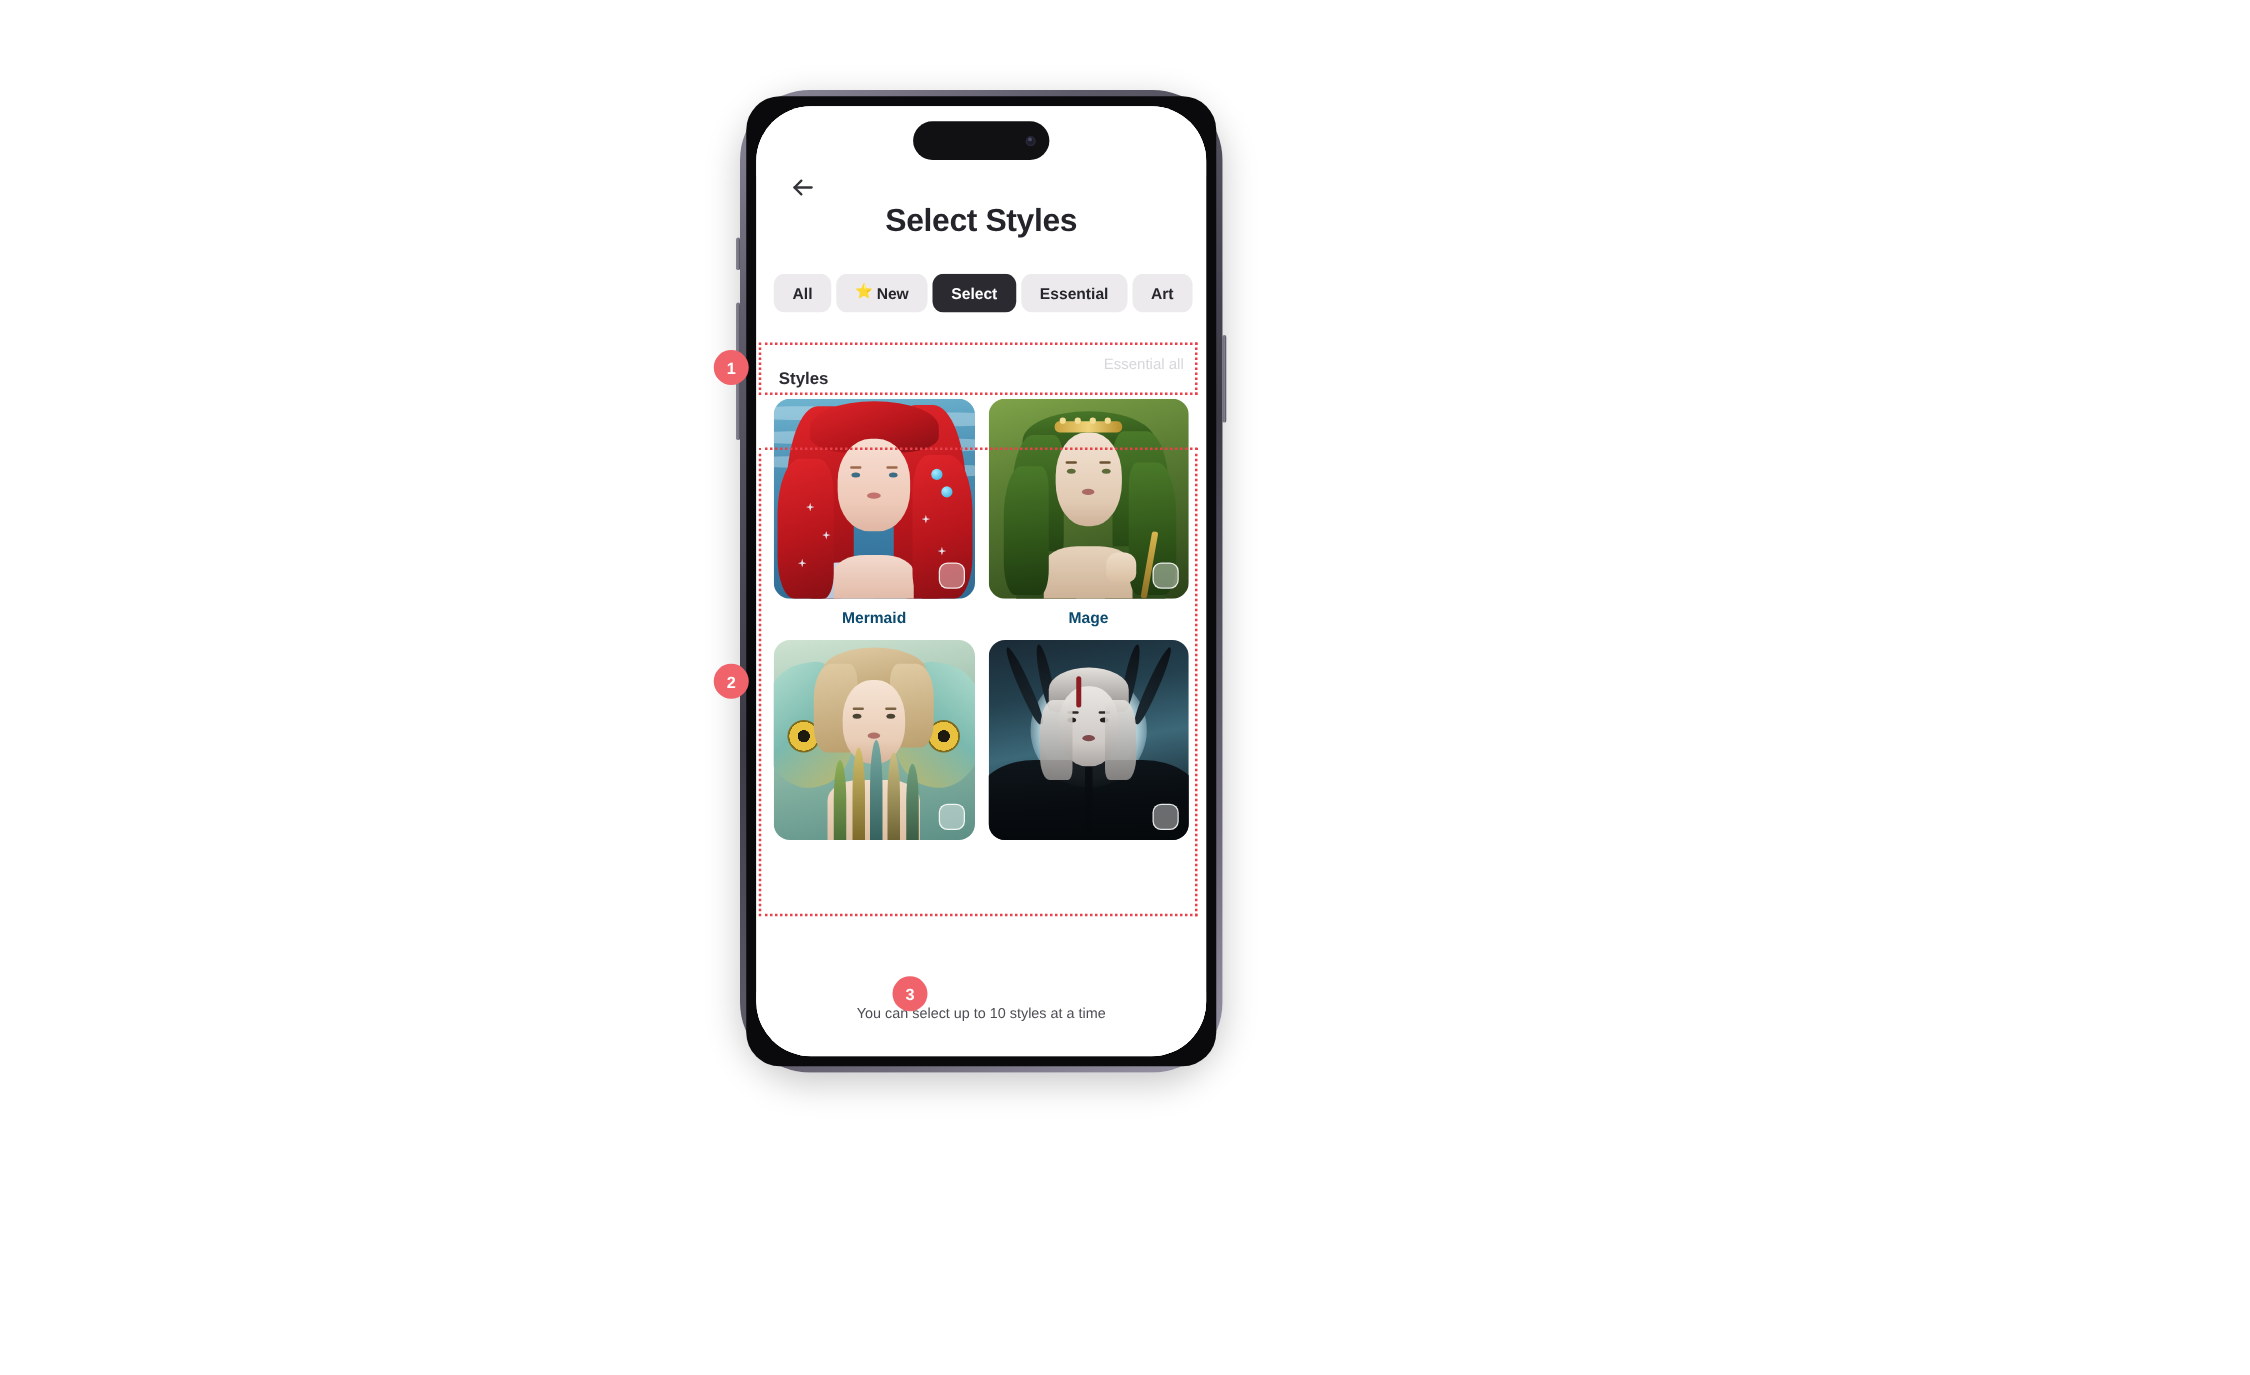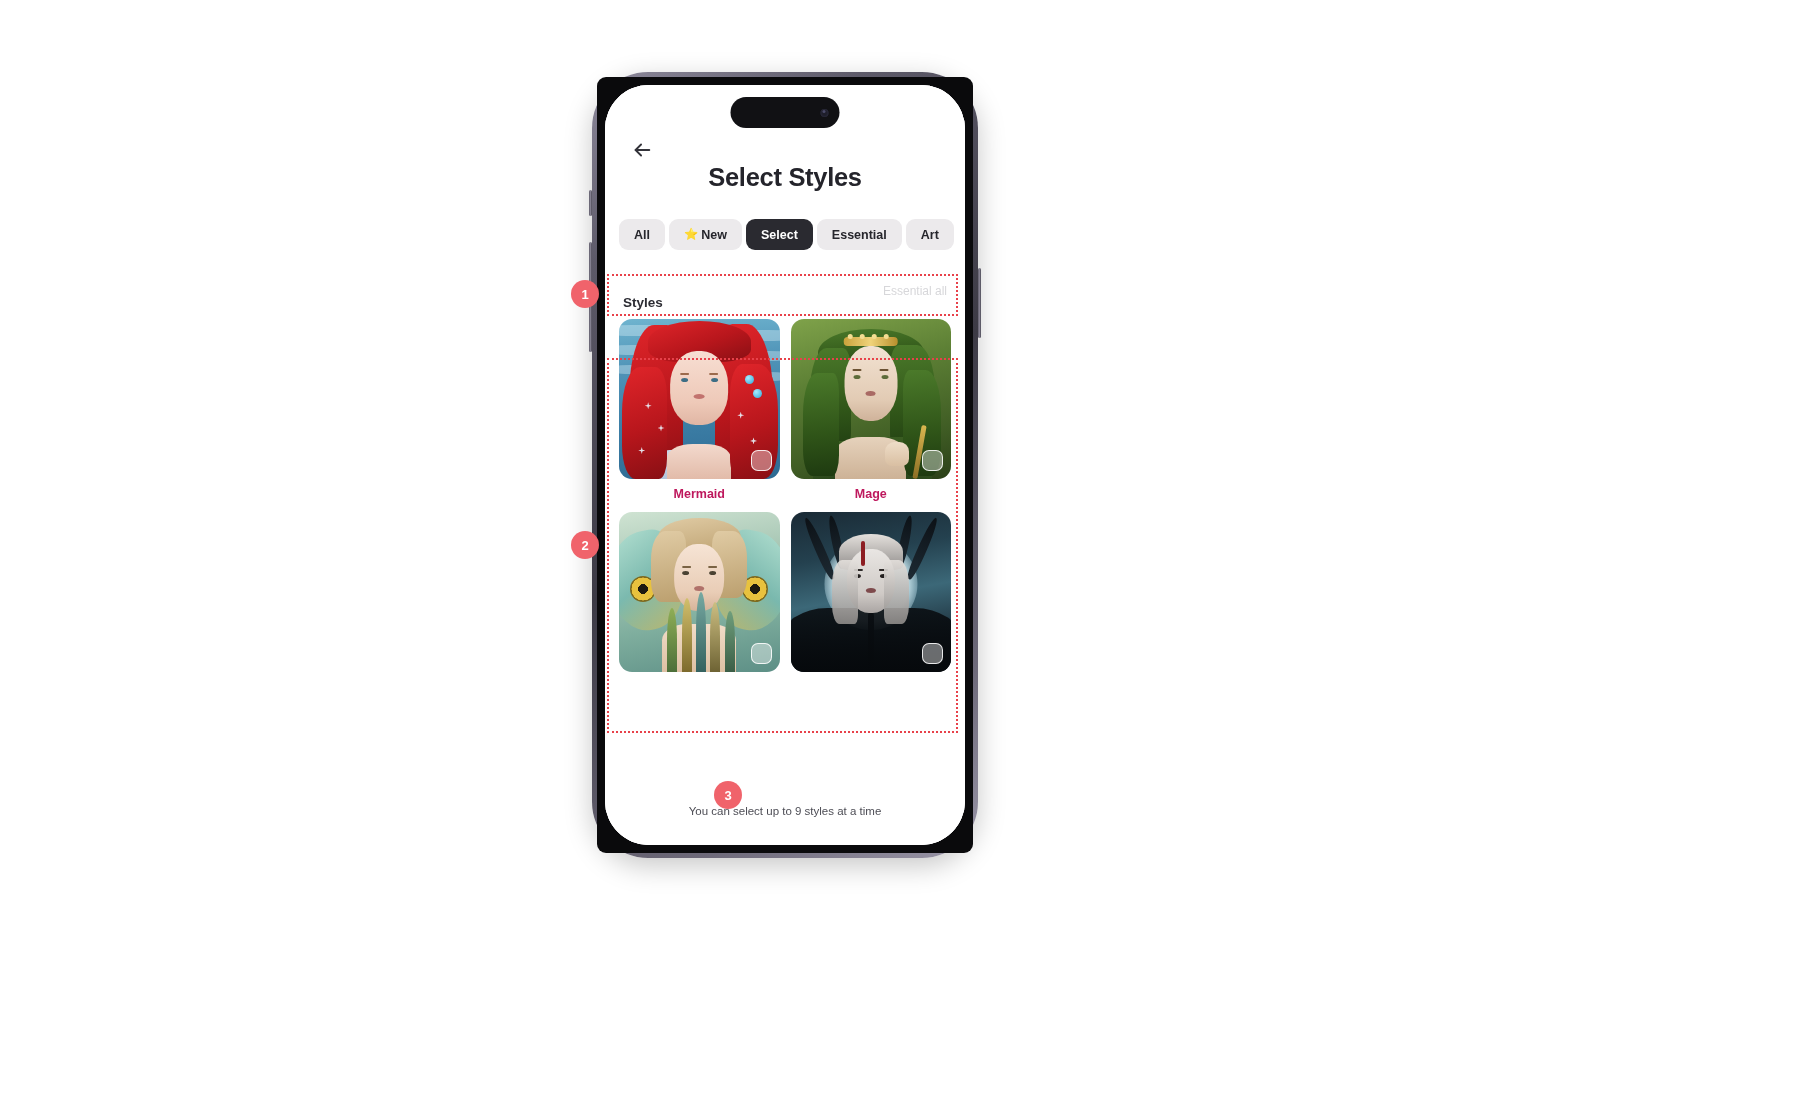--- a/index.html
+++ b/index.html
@@ -28,21 +28,21 @@
     height: 786px;
     border-radius: 56px;
     background: linear-gradient(145deg, #8e8a9c 0%, #5d5a69 18%, #3c3a45 50%, #6e6a7a 82%, #9a96a8 100%);
     padding: 5px;
     box-shadow: 0 8px 28px rgba(0,0,0,0.22);
   }
   .phone-bezel {
     position: relative;
     width: 100%;
     height: 100%;
-    border-radius: 9px;
+    border-radius: 27px;
     background: #0a0a0c;
     padding: 8px;
   }
   .phone-screen {
     position: relative;
     width: 100%;
     height: 100%;
     border-radius: 44px;
     background: #ffffff;
     overflow: hidden;
@@ -206,21 +206,21 @@
     width: 21px; height: 21px;
     border-radius: 7px;
     background: rgba(255,255,255,0.40);
     border: 1.5px solid rgba(255,255,255,0.85);
     cursor: pointer;
   }
   .card-label {
     text-align: center;
     font-size: 12.5px;
     font-weight: bold;
-    color: #be185d;
+    color: #0c4a6e;
     padding: 8px 0 0 0;
   }
 
   
   .footer {
     flex: 0 0 auto;
     padding: 0 14px 18px 14px;
     background: #fff;
   }
   .hint {
@@ -540,21 +540,21 @@
                     <div class="d-hair" style="right:26%;top:30%;width:16%;height:40%;border-radius:10% 40% 30% 14%;opacity:.9;"></div>
                   </div>
                   <div class="card-check"></div>
                 </div>
               </div>
 
             </div>
           </div>
 
           <div class="footer">
-            <div class="hint">You can select up to 9 styles at a time</div>
+            <div class="hint">You can select up to 10 styles at a time</div>
           </div>
 
         </div>
       </div>
     </div>
   </div>
 
   <div class="annot-box" style="left:607px; top:274px; width:351px; height:42px;"></div>
 
   <div class="annot-box" style="left:607px; top:358px; width:351px; height:375px;"></div>

